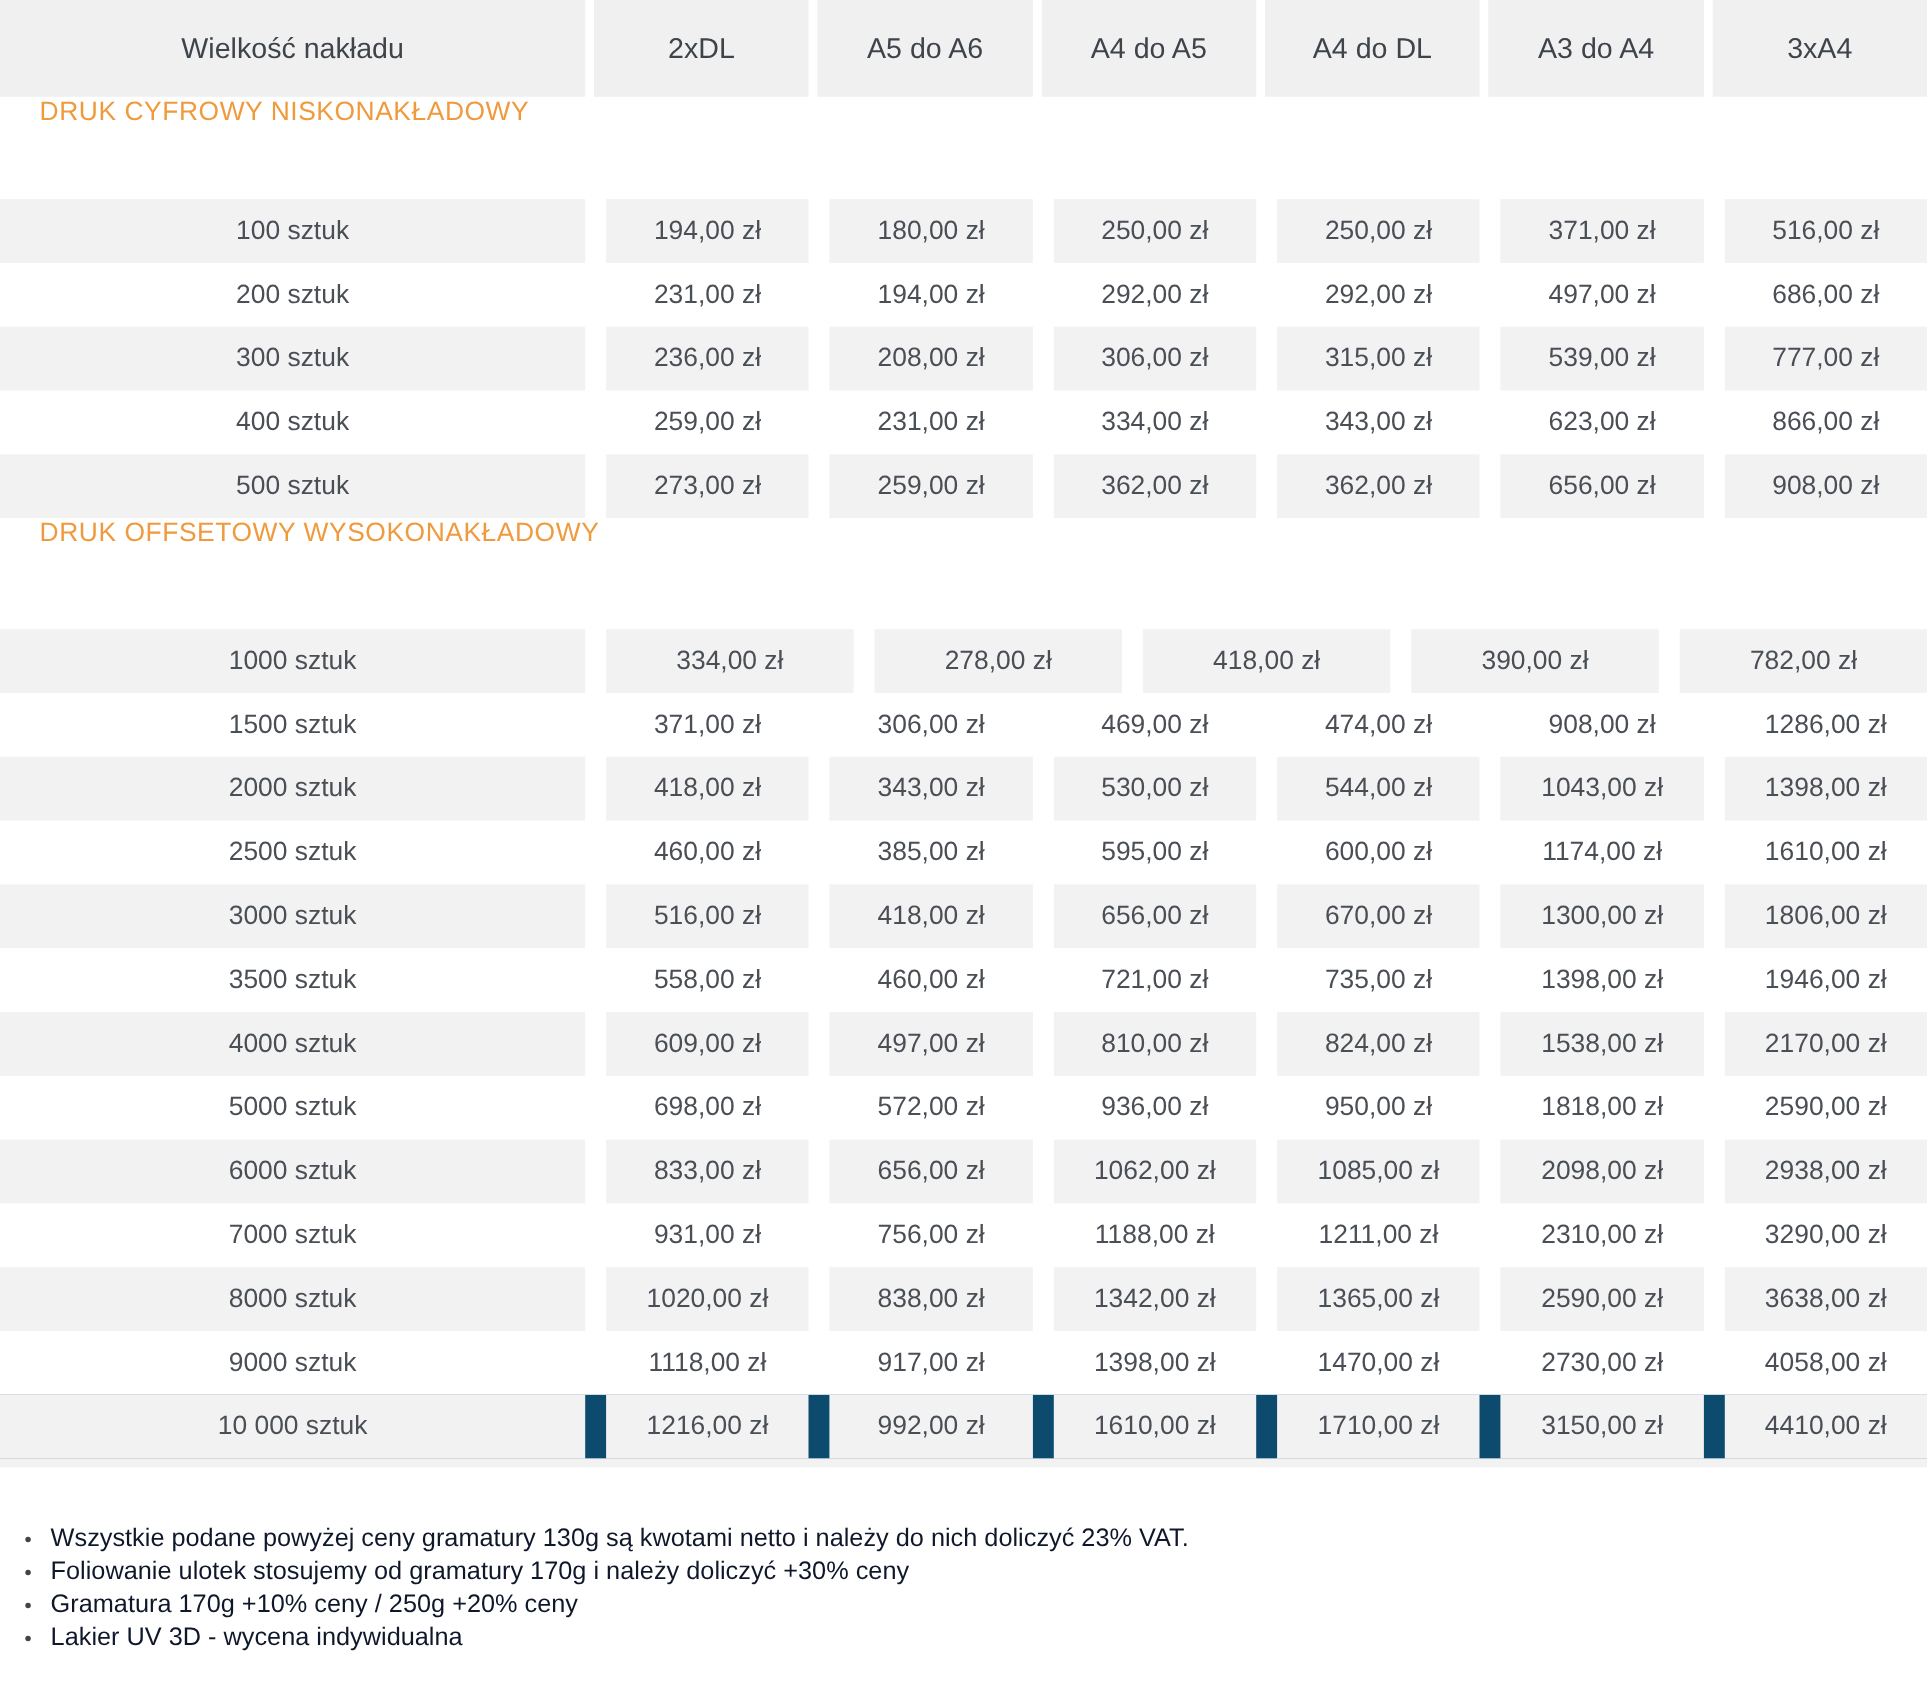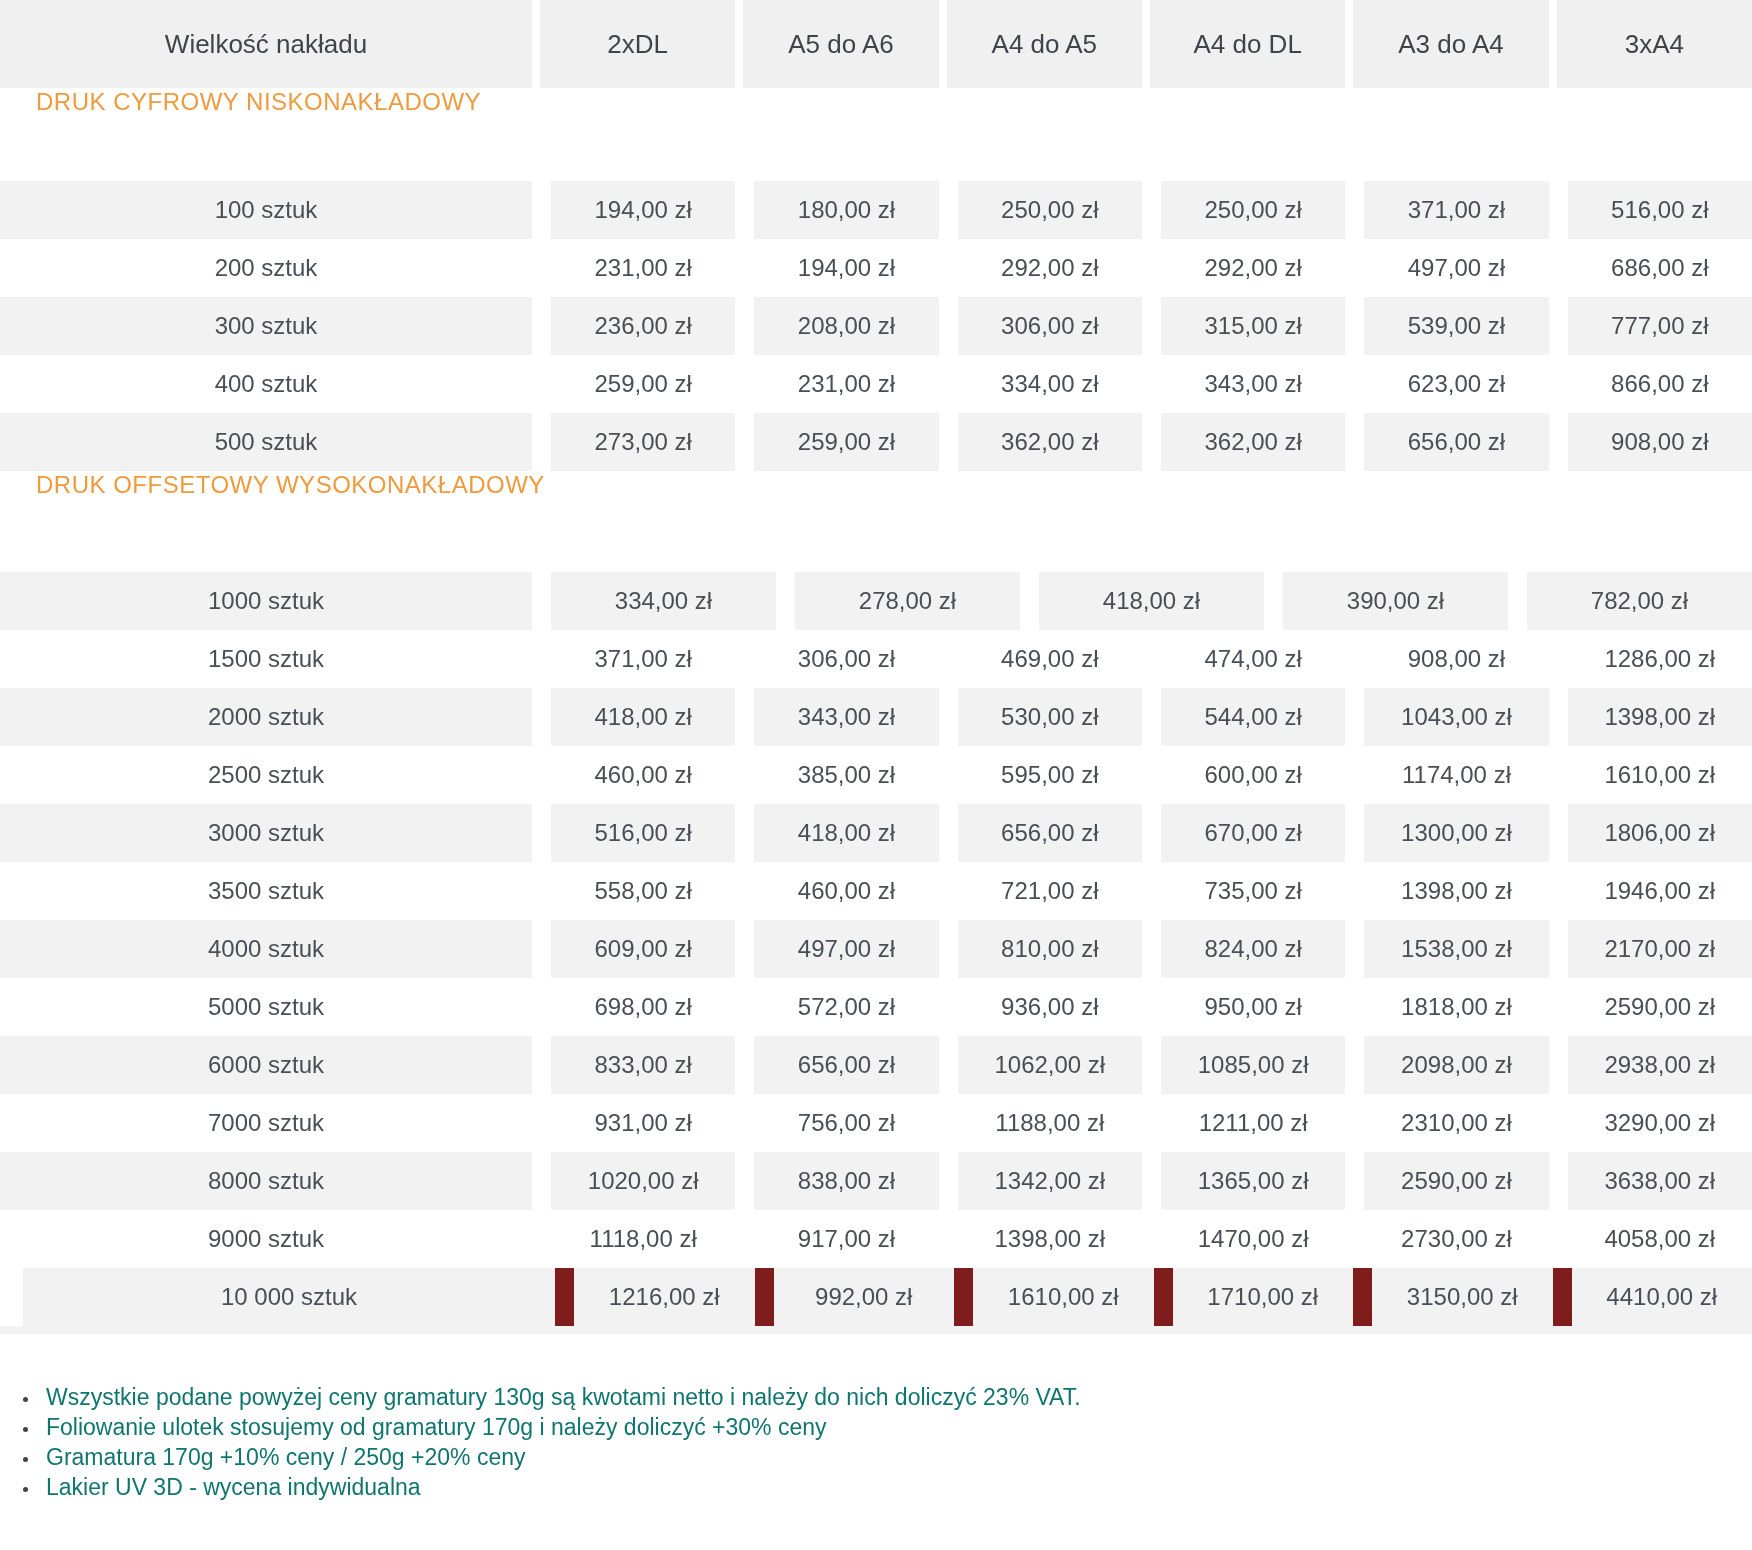--- a/index.html
+++ b/index.html
@@ -57,36 +57,36 @@
   }
   .row .cell {
     display: flex;
     align-items: center;
     justify-content: center;
     font-size: 24px;
     color: #4a4f56;
     background: transparent;
   }
   .row.alt .cell { background: #f2f2f3; }
-  .row.last { background: #7f1d1d; margin-left: 23px; }
+  .row.last { background: #0c4a6e; }
   .table-footer-strip {
     width: 100%;
     height: 8px;
     background: #f2f2f3;
   }
   
   .notes {
     margin: 48px 0 0 0;
     padding: 0 0 0 40px;
     list-style: disc;
   }
   .notes li {
     font-size: 23px;
     line-height: 30px;
-    color: #0f766e;
+    color: #0f172a;
     padding-left: 6px;
   }
   .notes li::marker {
     color: #41454a;
     font-size: 17px;
   }
 </style>
 </head>
 <body>
 

